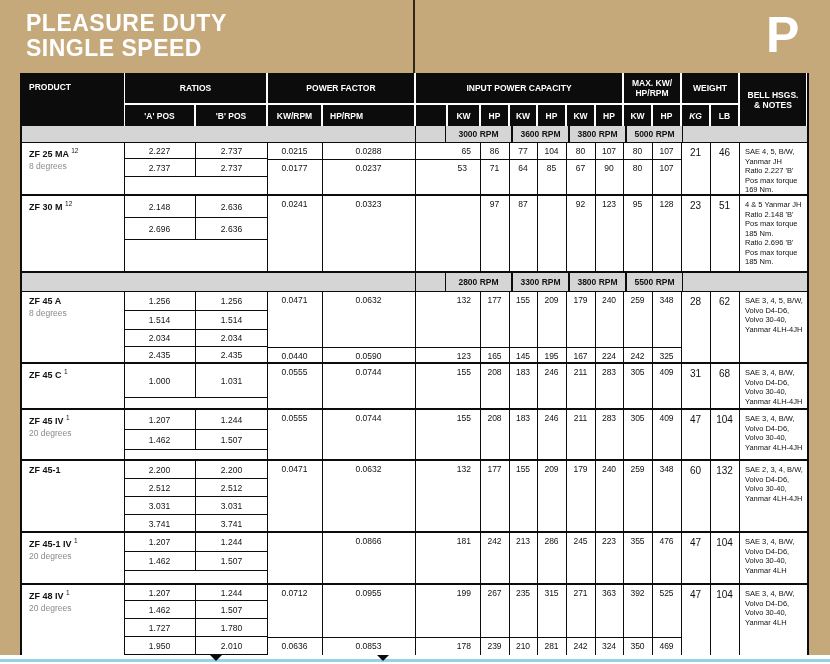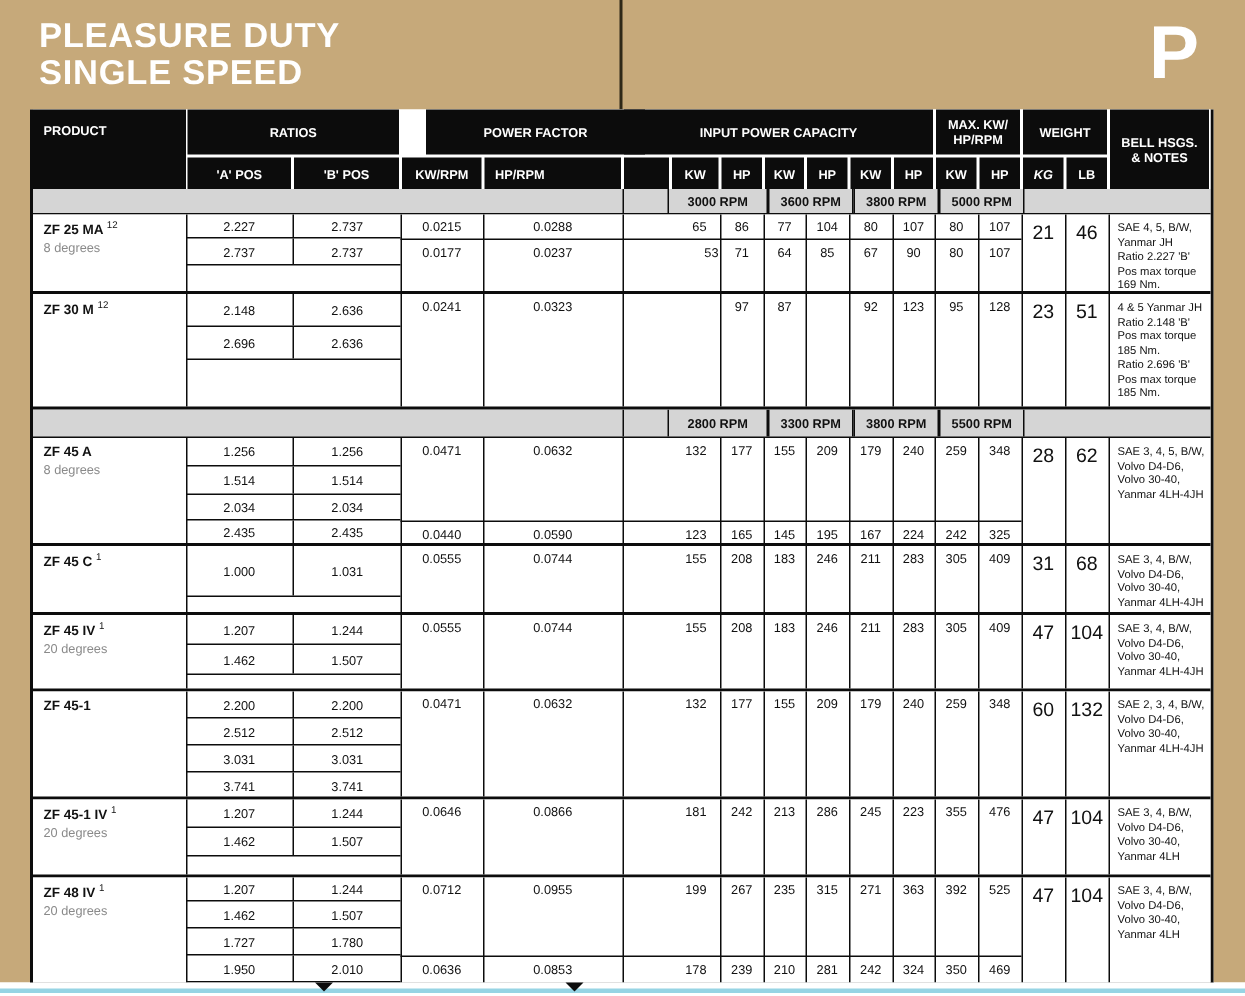--- a/index.html
+++ b/index.html
@@ -36,21 +36,21 @@
   .ratio-box{position:absolute;left:102px;width:143px;border-bottom:1px solid #0c0c0c;box-sizing:border-box;}
   .ratio-box .mid{position:absolute;left:71px;top:0;width:1px;height:100%;background:#0c0c0c;}
   .rv{position:absolute;top:0;height:100%;display:flex;align-items:center;justify-content:center;
       font-size:8.5px;color:#111;}
   .vblock{position:absolute;left:245px;width:414px;box-sizing:border-box;}
   .vblock.sep{border-top:1px solid #0c0c0c;}
   .vcell{position:absolute;top:0;height:100%;box-sizing:border-box;padding-top:3px;
          font-size:8.5px;color:#111;text-align:center;}
   .vcell.ralign{text-align:right;padding-right:9px;}
   .gcell{position:absolute;top:0;height:100%;box-sizing:border-box;padding-top:4px;
-         font-size:13px;color:#111;text-align:center;}
+         font-size:10px;color:#111;text-align:center;}
   .notes-cell{position:absolute;top:0;height:100%;box-sizing:border-box;
               padding:4px 2px 0 6px;font-size:7.5px;line-height:9.5px;color:#111;text-align:left;}
   
   .bottom-strip{position:absolute;left:0;top:655px;width:830px;height:9px;background:#ffffff;}
   .cyan-line{position:absolute;left:0;top:659px;width:830px;height:2.5px;background:#96d4e4;}
   .tri{position:absolute;top:655px;width:0;height:0;border-left:6px solid transparent;
        border-right:6px solid transparent;border-top:6px solid #0c0c0c;}
 </style>
 </head>
 <body>
@@ -62,21 +62,21 @@
     <div>SINGLE SPEED</div>
   </div>
   <div class="corner-letter">P</div>
   <div class="mast-divider"></div>
 
   <div id="sheet">
     <div id="sheet-inner">
         <div class="abs thead" style="left: 0px; top: 0px; width: 785px; height: 53px;">
           <div class="hcell" style="left: 103px; top: 0px; width: 141px; height: 30px;">RATIOS</div>
           <div class="hcell left" style="left: 0px; top: 0px; width: 102px; height: 53px; align-items: flex-start; padding-top: 9px;">PRODUCT</div>
-          <div class="hcell" style="left: 246px; top: 0px; width: 146px; height: 30px; margin-left: 16px;">POWER FACTOR</div>
+          <div class="hcell" style="left: 246px; top: 0px; width: 146px; height: 30px;">POWER FACTOR</div>
           <div class="hcell" style="left: 394px; top: 0px; width: 206px; height: 30px;">INPUT POWER CAPACITY</div>
           <div class="hcell" style="left: 602px; top: 0px; width: 56px; height: 30px; flex-direction: column;">
             <div>MAX. KW/</div>
             <div>HP/RPM</div>
           </div>
           <div class="hcell" style="left: 660px; top: 0px; width: 56px; height: 30px;">WEIGHT</div>
           <div class="hcell" style="left: 718px; top: 0px; width: 66px; height: 53px; flex-direction: column;">
             <div>BELL HSGS.</div>
             <div>&amp; NOTES</div>
           </div>
@@ -147,21 +147,21 @@
             <div class="vcell" style="left: 242px; width: 28px;">77</div>
             <div class="vcell" style="left: 270px; width: 29px;">104</div>
             <div class="vcell" style="left: 299px; width: 29px;">80</div>
             <div class="vcell" style="left: 328px; width: 28px;">107</div>
             <div class="vcell" style="left: 356px; width: 29px;">80</div>
             <div class="vcell" style="left: 385px; width: 29px;">107</div>
           </div>
           <div class="vblock sep" style="top: 16px; height: 37px;">
             <div class="vcell" style="left: 0px; width: 55px;">0.0177</div>
             <div class="vcell" style="left: 55px; width: 93px;">0.0237</div>
-            <div class="vcell ralign" style="left: 156px; width: 65px;">53</div>
+            <div class="vcell ralign" style="left: 144px; width: 65px;">53</div>
             <div class="vcell" style="left: 213px; width: 29px;">71</div>
             <div class="vcell" style="left: 242px; width: 28px;">64</div>
             <div class="vcell" style="left: 270px; width: 29px;">85</div>
             <div class="vcell" style="left: 299px; width: 29px;">67</div>
             <div class="vcell" style="left: 328px; width: 28px;">90</div>
             <div class="vcell" style="left: 356px; width: 29px;">80</div>
             <div class="vcell" style="left: 385px; width: 29px;">107</div>
           </div>
           <div class="gcell" style="left: 659px; width: 29px;">21</div>
           <div class="gcell" style="left: 688px; width: 29px;">46</div>
@@ -471,21 +471,20 @@
             <div class="mid"></div>
             <div class="rv" style="left: 0px; width: 71px;">1.207</div>
             <div class="rv" style="left: 72px; width: 71px;">1.244</div>
           </div>
           <div class="ratio-box" style="top: 19px; height: 19px;">
             <div class="mid"></div>
             <div class="rv" style="left: 0px; width: 71px;">1.462</div>
             <div class="rv" style="left: 72px; width: 71px;">1.507</div>
           </div>
           <div class="vblock" style="top: 0px; height: 52px;">
-            <div class="vcell" style="left: 0px; width: 55px;">0.0646</div>
             <div class="vcell" style="left: 55px; width: 93px;">0.0866</div>
             <div class="vcell ralign" style="left: 148px; width: 65px;">181</div>
             <div class="vcell" style="left: 213px; width: 29px;">242</div>
             <div class="vcell" style="left: 242px; width: 28px;">213</div>
             <div class="vcell" style="left: 270px; width: 29px;">286</div>
             <div class="vcell" style="left: 299px; width: 29px;">245</div>
             <div class="vcell" style="left: 328px; width: 28px;">223</div>
             <div class="vcell" style="left: 356px; width: 29px;">355</div>
             <div class="vcell" style="left: 385px; width: 29px;">476</div>
           </div>

